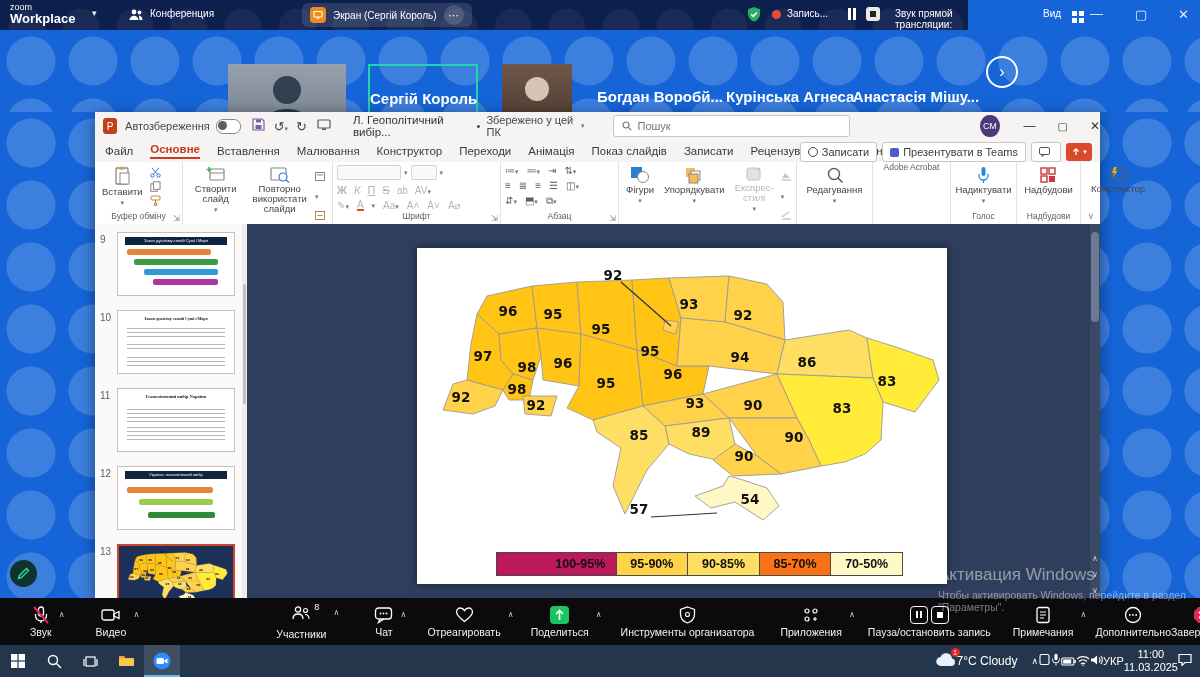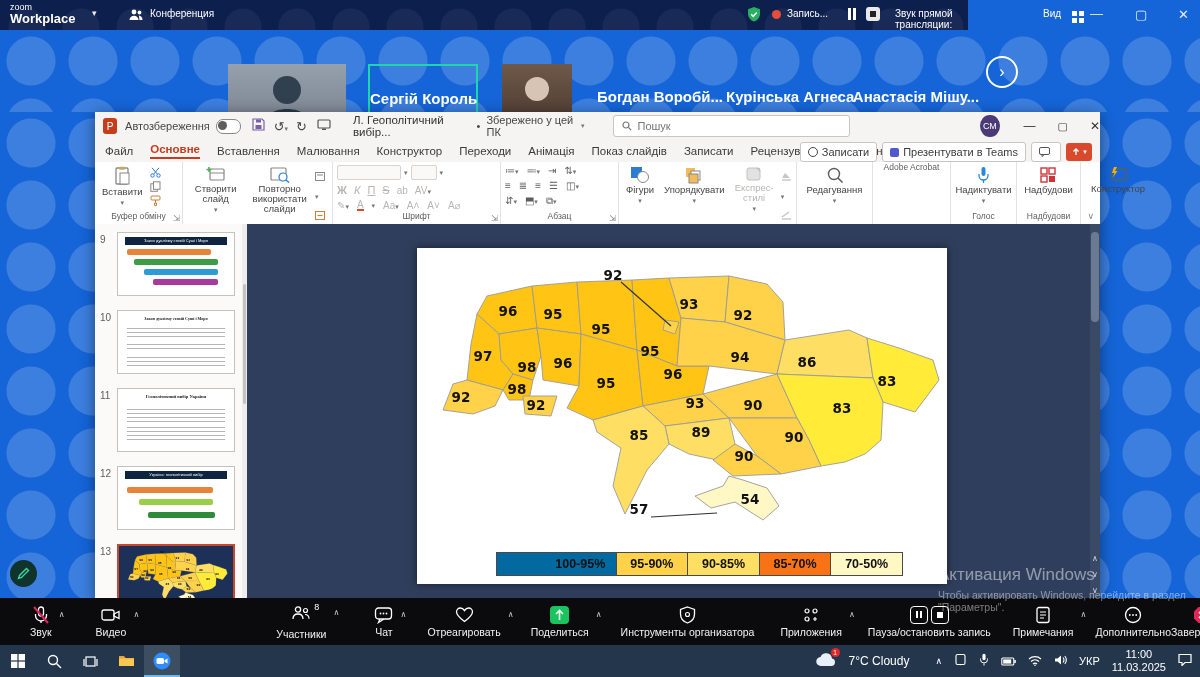--- a/index.html
+++ b/index.html
@@ -101,20 +101,30 @@
     <span class="abs winglyph" style="left:92px;top:8px;font-size:9px;">▾</span>
     <span class="abs" style="left:128px;top:7px;">
       <svg width="16" height="16" viewBox="0 0 16 16">
           <circle cx="6" cy="5" r="2.4" fill="#fff"></circle>
           <path d="M1.5 13c0-2.6 2-4.2 4.5-4.2S10.5 10.4 10.5 13z" fill="#fff"></path>
           <circle cx="11.5" cy="5.5" r="1.9" fill="#fff"></circle>
           <path d="M10.8 8.6c2 .2 3.7 1.7 3.7 4.4h-3z" fill="#fff"></path>
         </svg>
     </span>
     <span class="abs tb-txt" style="left:150px;top:8px;">Конференция</span>
+    <div class="abs pill" style="left:302px;top:3px;">
+      <span style="width:16px;height:16px;border-radius:4px;background:#ef8a1e;display:flex;align-items:center;justify-content:center;">
+        <svg width="10" height="10" viewBox="0 0 10 10">
+            <rect x="1" y="1.5" width="8" height="5.5" rx="1" fill="none" stroke="#fff" stroke-width="1.2"></rect>
+            <rect x="3.5" y="7.5" width="3" height="1.2" fill="#fff"></rect>
+          </svg>
+      </span>
+      <span class="tb-txt">Экран (Сергій Король)</span>
+      <span class="circbtn">⋯</span>
+    </div>
     <span class="abs" style="left:746px;top:6px;">
       <svg width="16" height="17" viewBox="0 0 16 17">
           <path d="M8 1l6 2.2v4.2c0 4-2.6 6.8-6 8.2-3.4-1.4-6-4.2-6-8.2V3.2z" fill="#27ae60"></path>
           <path d="M5.2 8.3l2 2 3.6-3.8" stroke="#fff" stroke-width="1.5" fill="none"></path>
         </svg>
     </span>
     <span class="abs" style="left:772px;top:10px;width:9px;height:9px;border-radius:50%;background:#e74c3c;"></span>
     <span class="abs tb-txt" style="left:787px;top:8px;">Запись...</span>
     <span class="abs" style="left:848px;top:8px;display:flex;gap:2px;">
       <span style="width:3px;height:12px;background:#fff;"></span>
@@ -628,21 +638,21 @@
               <text class="rg-num" x="377" y="194">90</text>
               <text class="rg-num" x="284" y="189">89</text>
               <text class="rg-num" x="327" y="213">90</text>
               <text class="rg-num" x="222" y="192">85</text>
               <text class="rg-num" x="333" y="256">54</text>
               <text class="rg-num" x="196" y="32">92</text>
               <text class="rg-num" x="222" y="266">57</text>
             </g>
           </svg>
           <div class="legend">
-            <div class="lcell" style="background:#0369a1;padding-left:48px;">100-95%</div>
+            <div class="lcell" style="background:#be185d;padding-left:48px;">100-95%</div>
             <div class="lcell" style="background:#FFD24A;">95-90%</div>
             <div class="lcell" style="background:#FFDF63;">90-85%</div>
             <div class="lcell" style="background:#f97316;">85-70%</div>
             <div class="lcell" style="background:#FFF8C4;">70-50%</div>
           </div>
         </div>
         <div class="vscroll">
           <div class="vthumb"></div>
         </div>
         <span class="scrbtn" style="left:843px;top:328px;">∧</span>
@@ -808,21 +818,21 @@
         </svg>
     </div>
     <div class="tkicon active">
       <svg width="18" height="18" viewBox="0 0 18 18">
           <circle cx="9" cy="9" r="8.5" fill="#2d8cff"></circle>
           <rect x="3.5" y="6" width="7.5" height="6" rx="1.5" fill="#fff"></rect>
           <path d="M11.5 8.2l3-1.7v5l-3-1.7z" fill="#fff"></path>
         </svg>
     </div>
 
-    <div style="margin-left:auto;display:flex;align-items:center;gap:12px;padding-right:8px;">
+    <div style="margin-left:auto;display:flex;align-items:center;gap:0;padding-right:8px;">
       <span style="position:relative;">
         <svg width="22" height="15" viewBox="0 0 22 15">
             <path d="M6 14a4.5 4.5 0 0 1-.5-9A6 6 0 0 1 17 6.5 3.8 3.8 0 0 1 16.5 14z" fill="#e8f0fa"></path>
           </svg>
         <span style="position:absolute;top:-4px;right:-3px;width:9px;height:9px;border-radius:50%;background:#e02828;color:#fff;font-size:6.5px;display:flex;align-items:center;justify-content:center;">1</span>
       </span>
       <span class="traytxt" style="font-size:12px;">7°C Cloudy</span>
       <span class="traytxt" style="font-size:9px;margin-left:14px;">∧</span>
       <span><svg width="13" height="13" viewBox="0 0 13 13">
             <rect x="2" y="1.5" width="9" height="10" rx="1.5" fill="none" stroke="#fff" stroke-width="1.1"></rect>

